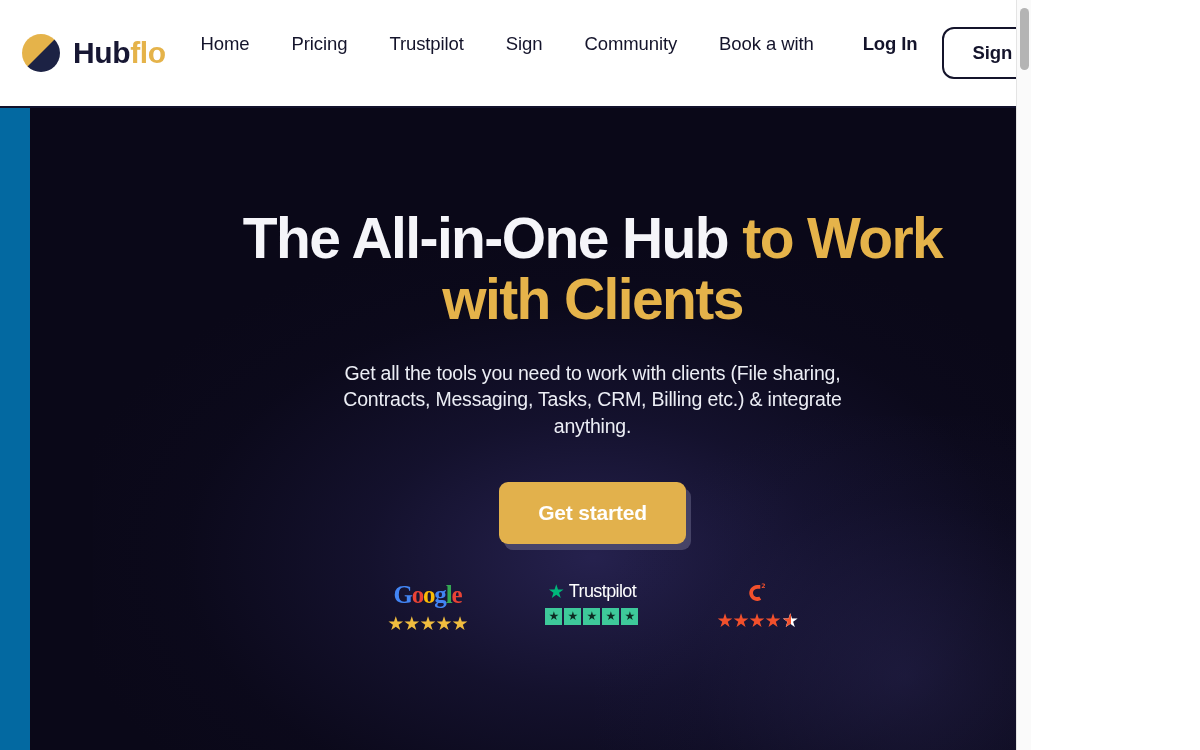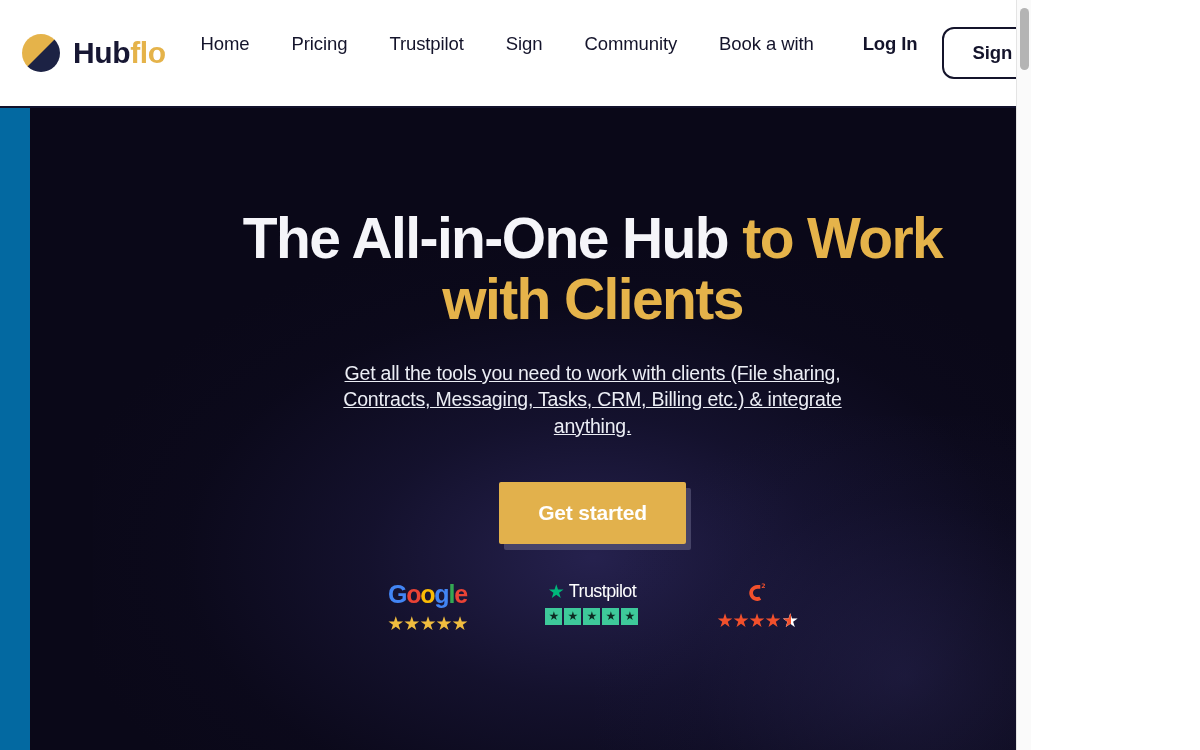--- a/index.html
+++ b/index.html
@@ -152,36 +152,35 @@
     font-weight:bold;
   }
 
   p#hero-body {
     margin:29px auto 0;
     max-width:570px;
     font-size:19.5px;
     line-height:1.36;
     color:#eceef5;
     letter-spacing:-0.2px;
-    text-decoration:underline;
   }
 
   .cta-wrap {
     margin-top:42px;
     display:flex;
     justify-content:center;
   }
   #get-started-btn {
     font-family:"Liberation Sans", sans-serif;
     font-size:21px;
     font-weight:bold;
     color:#ffffff;
     background:#e2b14c;
     border:none;
-    border-radius:2px;
+    border-radius:9px;
     padding:19px 39px;
     cursor:pointer;
     box-shadow:5px 6px 0 rgba(120,118,150,0.45);
     letter-spacing:-0.2px;
   }
 
   
   #ratings {
     margin-top:38px;
     display:flex;
@@ -190,21 +189,21 @@
     gap:78px;
   }
   .rating {
     display:flex;
     flex-direction:column;
     align-items:center;
     gap:7px;
   }
 
   .google-word {
-    font-family:Liberation Sans, sans-serif;
+    font-family:Liberation Serif, serif;
     font-size:25px;
     font-weight:bold;
     letter-spacing:-1.2px;
     line-height:1;
   }
   .g-b { color:#4285f4; }
   .g-r { color:#ea4335; }
   .g-y { color:#fbbc05; }
   .g-g { color:#34a853; }
   .stars-gold {

